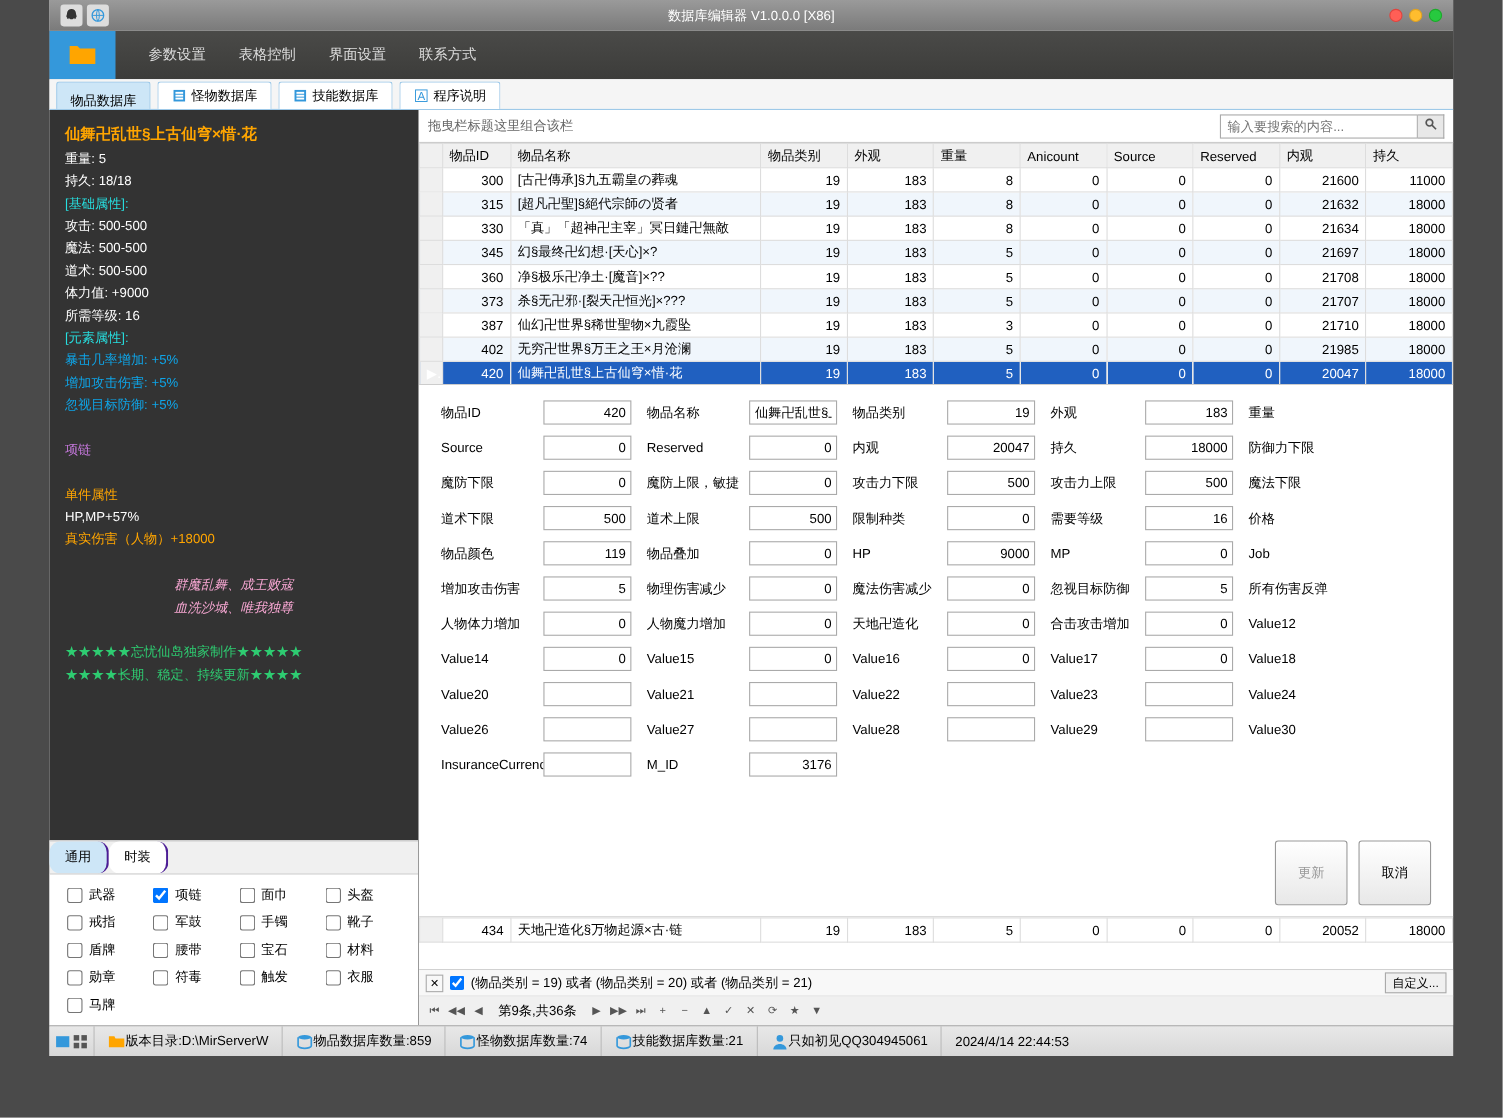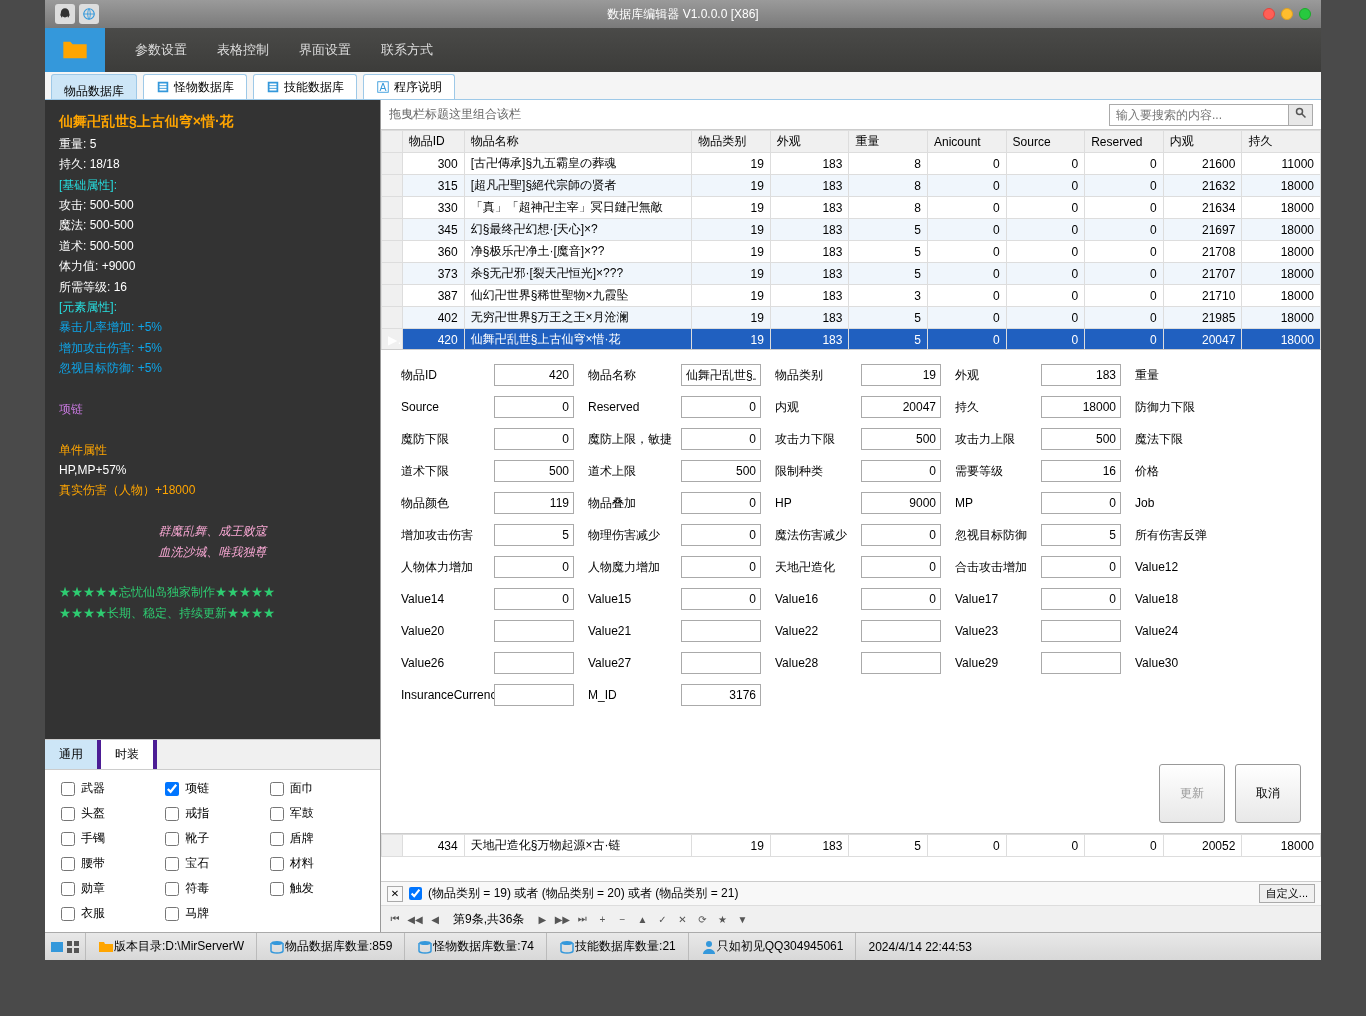--- a/index.html
+++ b/index.html
@@ -27,23 +27,23 @@
 .item-detail .title { color: #ffa500; font-weight: bold; font-size: 14px; }
 .white { color: #fff; }
 .cyan { color: #27dfe0; }
 .green { color: #0ea5e9; }
 .purple { color: #c678dd; }
 .orange { color: #ffa500; }
 .gold { color: #f9a8d4; font-style: italic; }
 .center { text-align: center; }
 .stars { color: #2ecc71; }
 .left-tabs { height: 30px; display: flex; border-top: 1px solid #ccc; background: #f0f0f0; }
-.left-tab { padding: 6px 14px; border-right: 4px solid #4c1d95; background: #fff; }
+.left-tab { padding: 6px 14px; border-right: 2px solid #4c1d95; background: #fff; border-radius: 10px; }
 .left-tab.active { background: #cde6f7; }
-.filter-panel { background: #fff; padding: 10px 16px; border-top: 1px solid #ccc; display: grid; grid-template-columns: 1fr 1fr 1fr; gap: 8px 10px; }
+.filter-panel { background: #fff; padding: 10px 16px; border-top: 1px solid #ccc; display: grid; grid-template-columns: 1fr 1fr 1fr 1fr; gap: 8px 10px; }
 .filter-item { display: flex; align-items: center; gap: 6px; }
 .filter-item input[type=checkbox] { width: 14px; height: 14px; }
 .right-panel { flex: 1; display: flex; flex-direction: column; min-width: 0; background: #fff; }
 .search-row { height: 30px; display: flex; align-items: center; padding: 0 8px; border-bottom: 1px solid #ccc; justify-content: center; }
 .search-hint { flex: 1; color: #666; }
 .search-box { display: flex; align-items: center; }
 .search-box input { width: 180px; height: 22px; border: 1px solid #aaa; padding: 0 6px; }
 .search-box button { width: 24px; height: 22px; border: 1px solid #aaa; border-left: none; background: #e8e8e8; }
 .grid-wrap { overflow: auto; border-bottom: 1px solid #ccc; }
 .grid { width: 100%; border-collapse: collapse; table-layout: fixed; }

